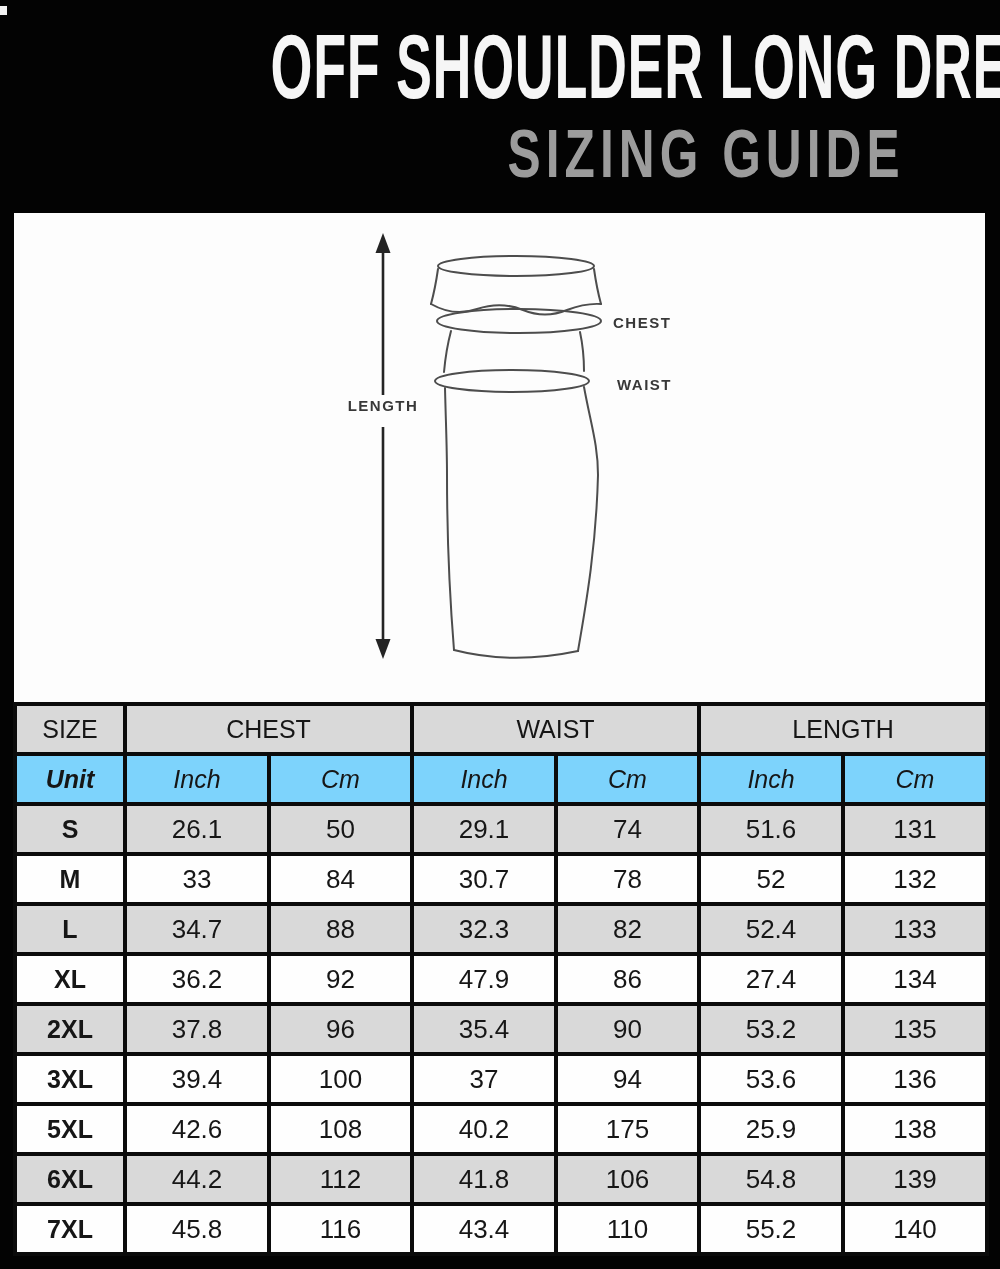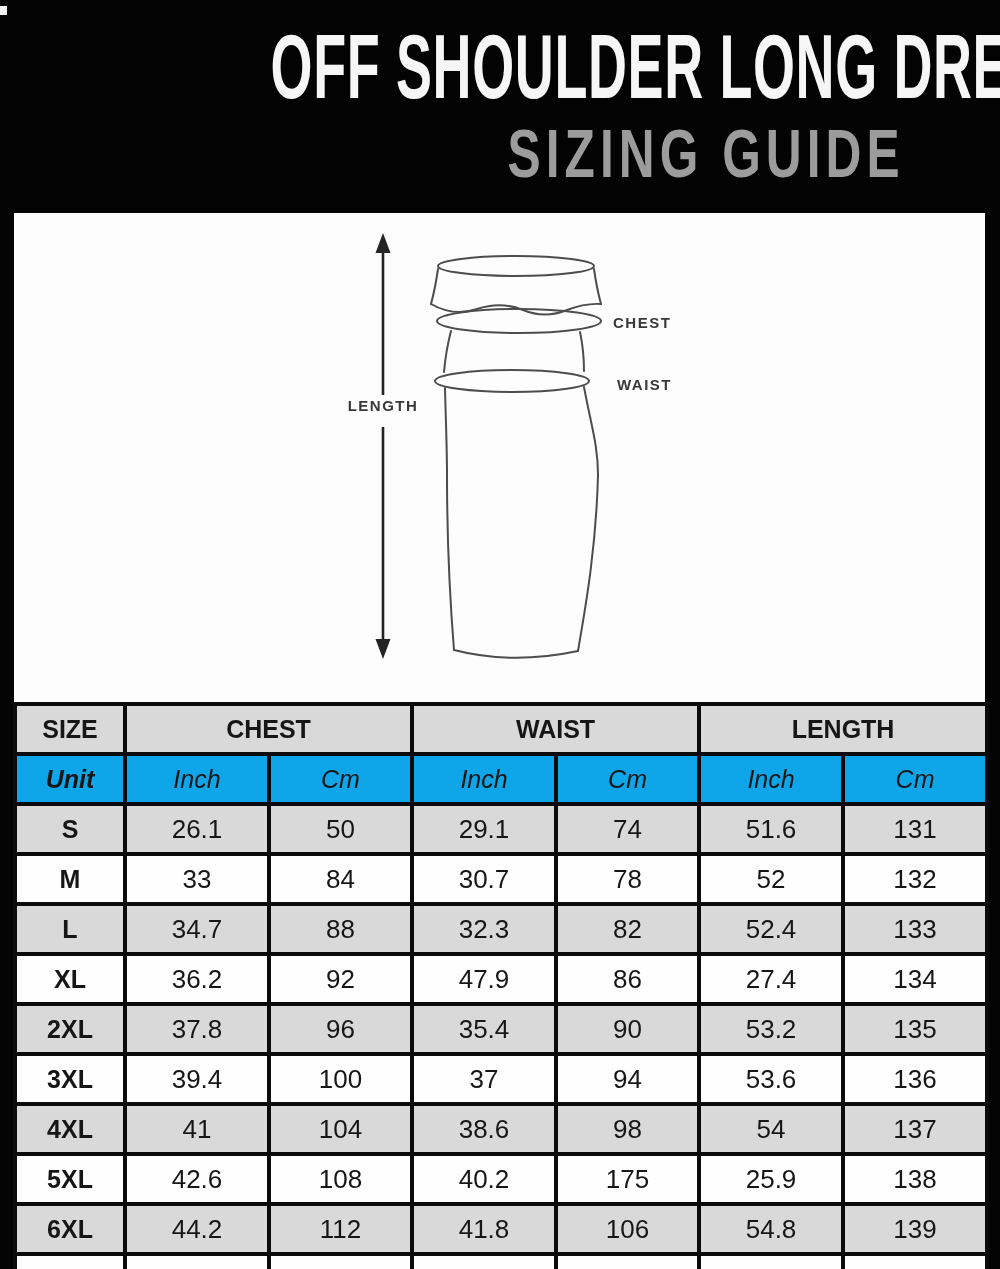--- a/index.html
+++ b/index.html
@@ -19,22 +19,22 @@
   .panel{position:absolute;left:14px;top:213px;width:971px;height:489px;background:#fdfdfd;}
   .panel svg{display:block;}
   .diag-label{font-family:"Liberation Sans",sans-serif;font-weight:bold;font-size:15px;
               letter-spacing:1.5px;fill:#383838;}
 
   
   .size-table{position:absolute;left:13px;top:702px;width:972px;border-collapse:collapse;
               table-layout:fixed;background:#fefefe;font-size:26px;color:#161616;}
   .size-table td,.size-table th{border:4px solid #0b0b0b;height:46px;text-align:center;
               vertical-align:middle;padding:0;overflow:hidden;font-weight:normal;}
-  .size-table .group-row th{background:#d9d9d9;font-weight:bold;font-size:25px;}
-  .size-table .unit-row td{background:#0ea5e9;font-style:italic;font-size:25px;}
+  .size-table .group-row th{background:#d9d9d9;font-weight:normal;font-size:25px;}
+  .size-table .unit-row td{background:#7dd3fc;font-style:italic;font-size:25px;}
   .size-table .unit-row td.size-cell{font-weight:bold;}
   .size-table tr.gray td{background:#d9d9d9;}
   .size-table tr.white td{background:#fefefe;}
   .size-table td.size-cell{font-weight:bold;font-size:25px;}
 </style>
 </head>
 <body>
 
 <div id="page">
 
@@ -157,29 +157,20 @@
         </tr>
         <tr class="white">
           <td class="size-cell">3XL</td>
           <td>39.4</td>
           <td>100</td>
           <td>37</td>
           <td>94</td>
           <td>53.6</td>
           <td>136</td>
         </tr>
-        <tr class="gray">
-          <td class="size-cell">4XL</td>
-          <td>41</td>
-          <td>104</td>
-          <td>38.6</td>
-          <td>98</td>
-          <td>54</td>
-          <td>137</td>
-        </tr>
         <tr class="white">
           <td class="size-cell">5XL</td>
           <td>42.6</td>
           <td>108</td>
           <td>40.2</td>
           <td>175</td>
           <td>25.9</td>
           <td>138</td>
         </tr>
         <tr class="gray">

